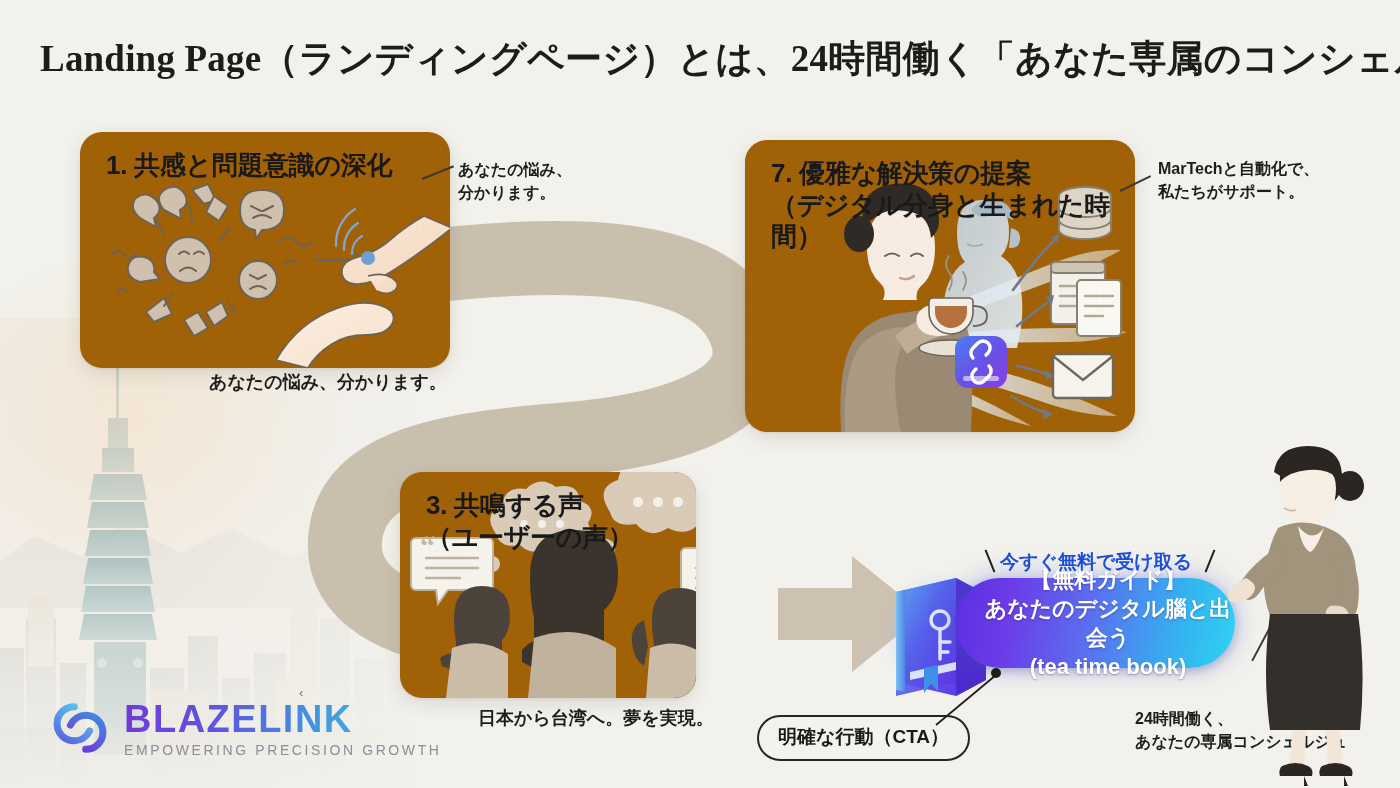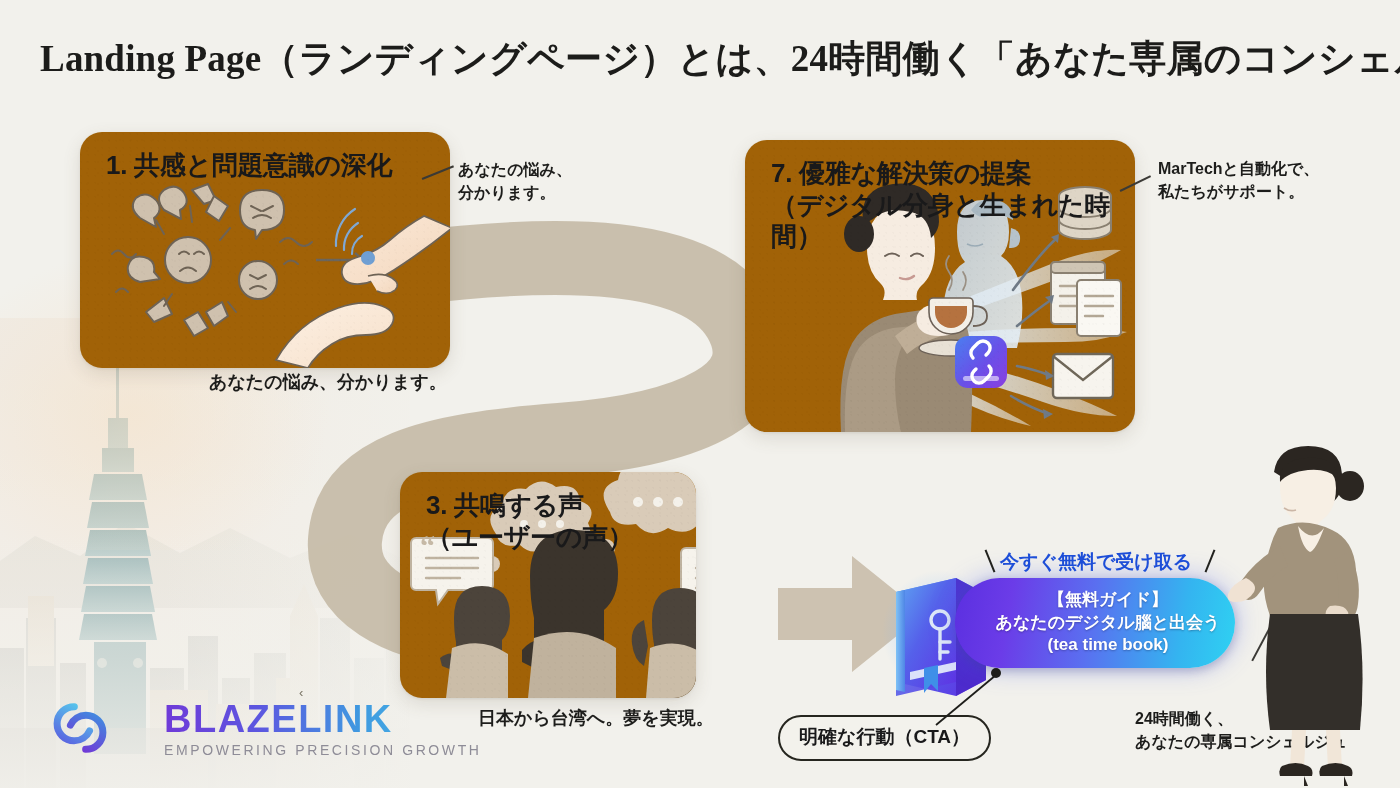--- a/index.html
+++ b/index.html
@@ -69,44 +69,44 @@
   }
   #note1{left:458px;top:148px;margin-top:11px;}
   #note2{left:1158px;top:158px;}
   #note3{left:1135px;top:708px;text-align:left;}
 
   
   .leader{position:absolute;background:#3b3a36;height:1.6px;transform-origin:left center;}
 
   
   .cta-badge{
-    position:absolute;left:778px;top:715px;
+    position:absolute;left:757px;top:715px;
     padding:7px 19px 9px;border:2px solid #26261f;border-radius:30px;
     background:#f3f2ec;font-size:19px;font-weight:700;color:#19191a;white-space:nowrap;
   }
   .cta-pill{
     position:absolute;left:955px;top:578px;width:280px;height:90px;border-radius:45px;
     background:linear-gradient(100deg,#5b2fe0 0%,#6b3ce8 20%,#5a6ff0 48%,#34b4f0 80%,#2fd2f2 100%);
     box-shadow:0 0 26px rgba(90,110,240,.42), 0 3px 10px rgba(40,40,80,.25);
     display:flex;align-items:center;justify-content:center;
   }
   .cta-pill-text{
-    color:#ffffff;text-align:center;font-size:17px;font-weight:700;line-height:1.32;
+    color:#ffffff;text-align:center;font-size:22px;font-weight:700;line-height:1.32;
     text-shadow:0 1px 2px rgba(20,20,60,.35);white-space:pre-line;padding-left:26px;
   }
   .cta-above{
     position:absolute;left:1000px;top:549px;font-size:19px;font-weight:700;color:#1d4ed8;white-space:nowrap;
   }
   .slashL,.slashR{position:absolute;width:2px;height:24px;background:#22221e;}
   .slashL{left:989px;top:549px;transform:rotate(-22deg);}
   .slashR{left:1209px;top:549px;transform:rotate(22deg);}
 
   
   .logo{position:absolute;left:48px;top:696px;display:flex;align-items:center;gap:12px;}
-  .logo-text{display:flex;flex-direction:column;line-height:1;margin-left:40px;}
+  .logo-text{display:flex;flex-direction:column;line-height:1;}
   .logo-word{
     font-size:38px;font-weight:700;letter-spacing:1.5px;
     background:linear-gradient(90deg,#6f3ad8 0%,#5c57e0 30%,#3f9ae0 62%,#4fc6ea 100%);
     -webkit-background-clip:text;background-clip:text;color:transparent;
   }
   .logo-tag{
     margin-top:5px;font-size:14px;letter-spacing:2.6px;color:#8e8c97;font-weight:400;
   }
   .dot-mark{position:absolute;left:299px;top:685px;color:#7a7566;font-size:13px;}
 </style>

